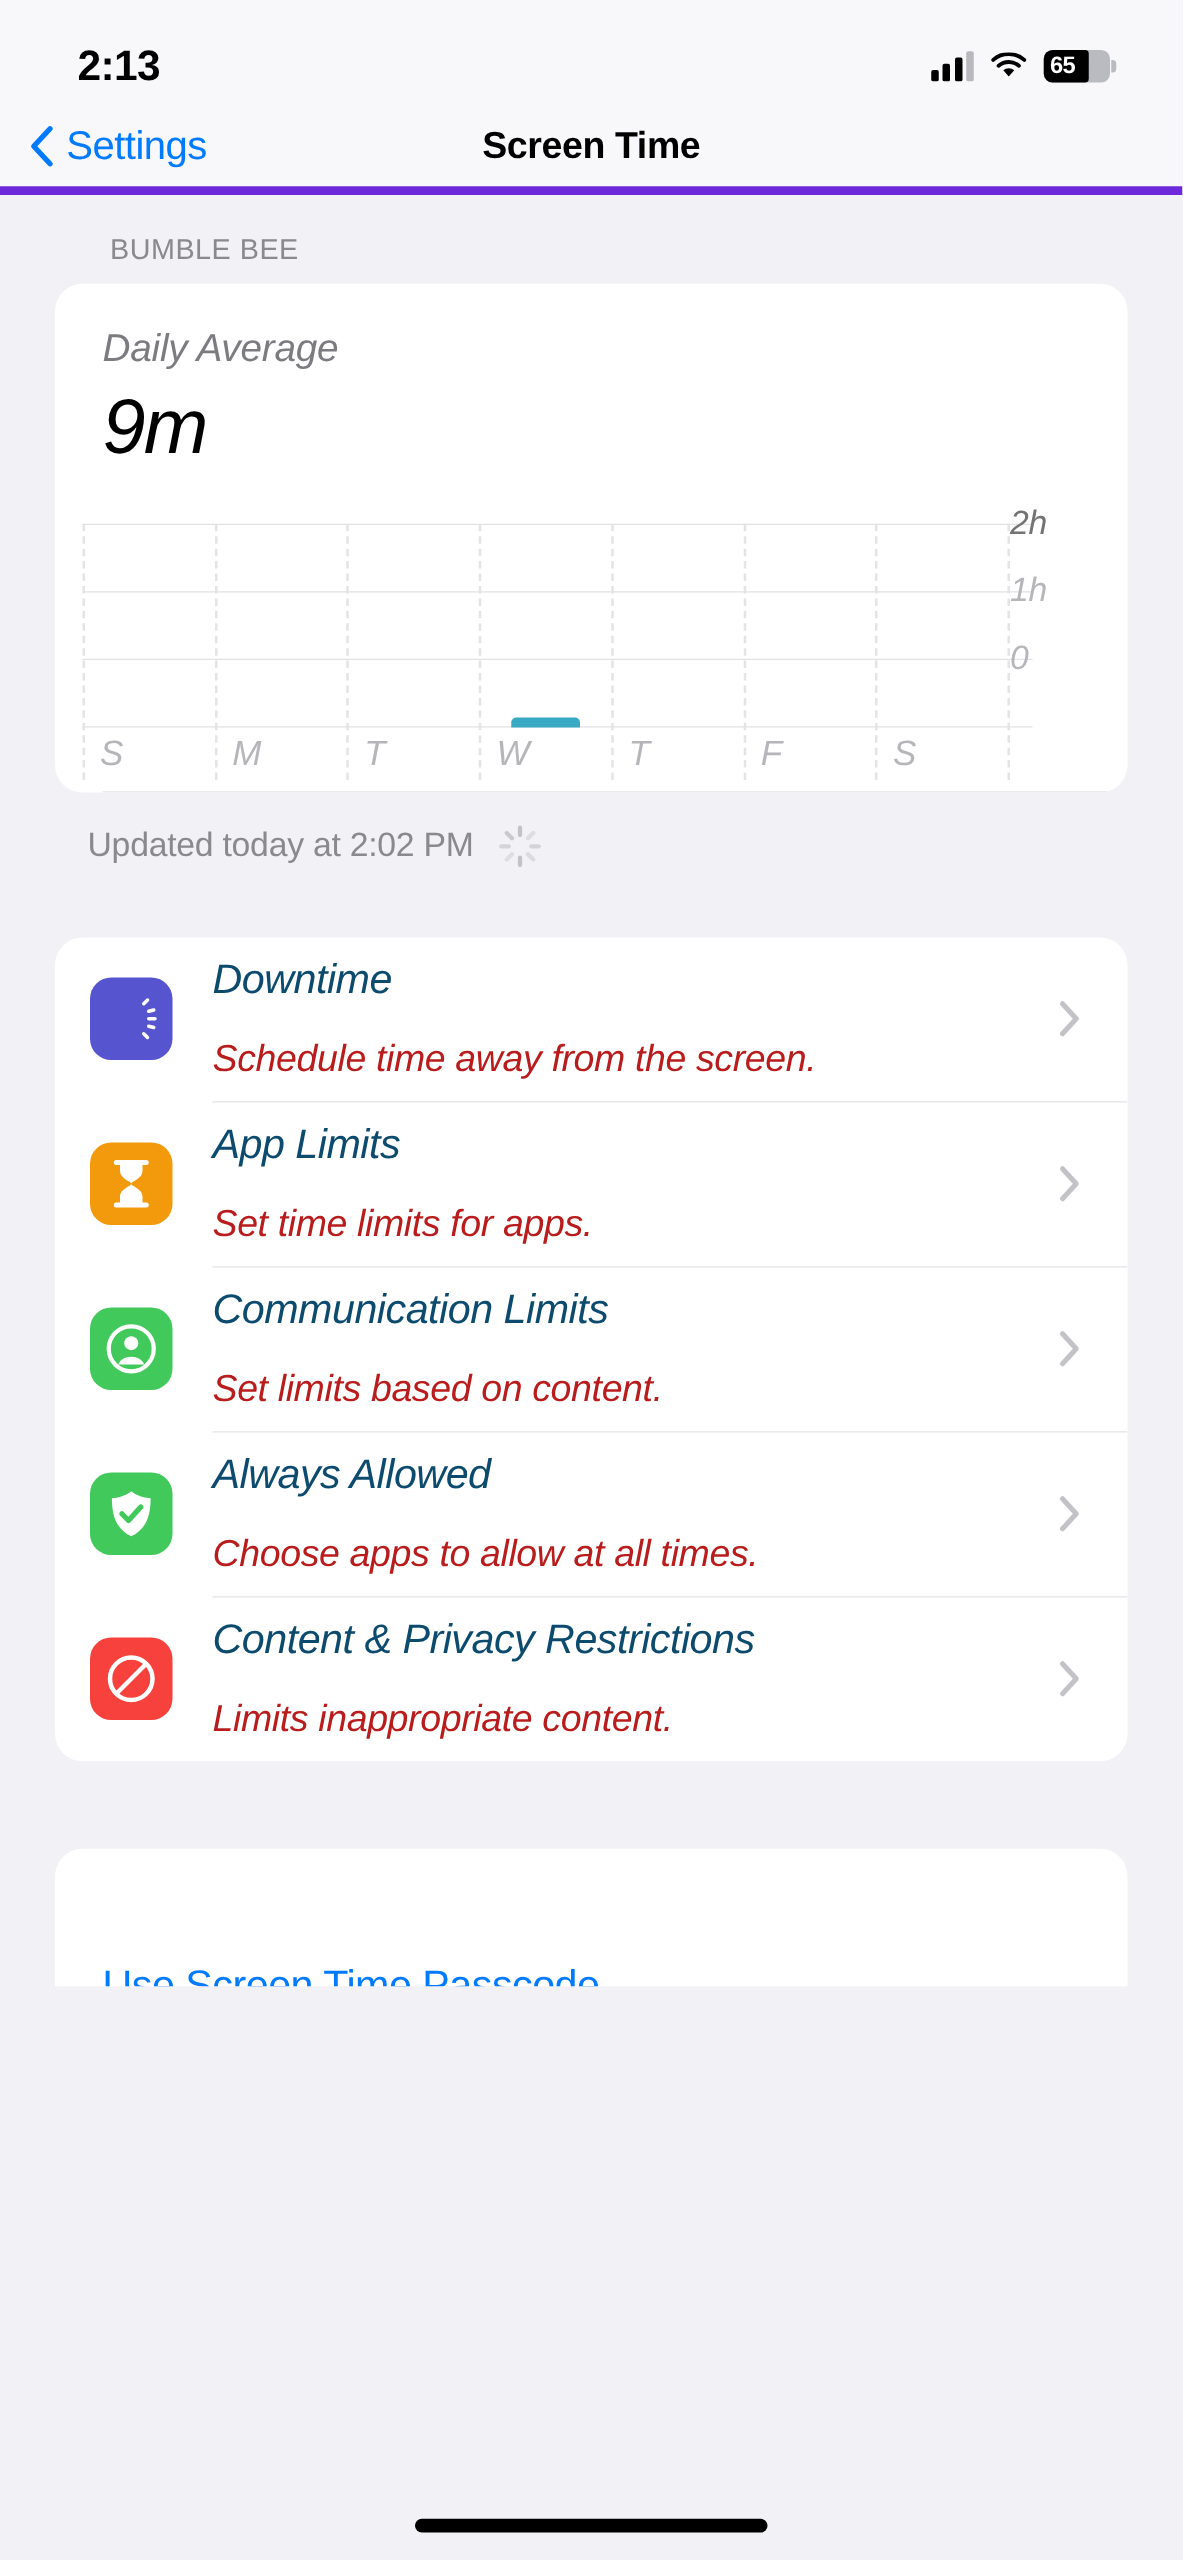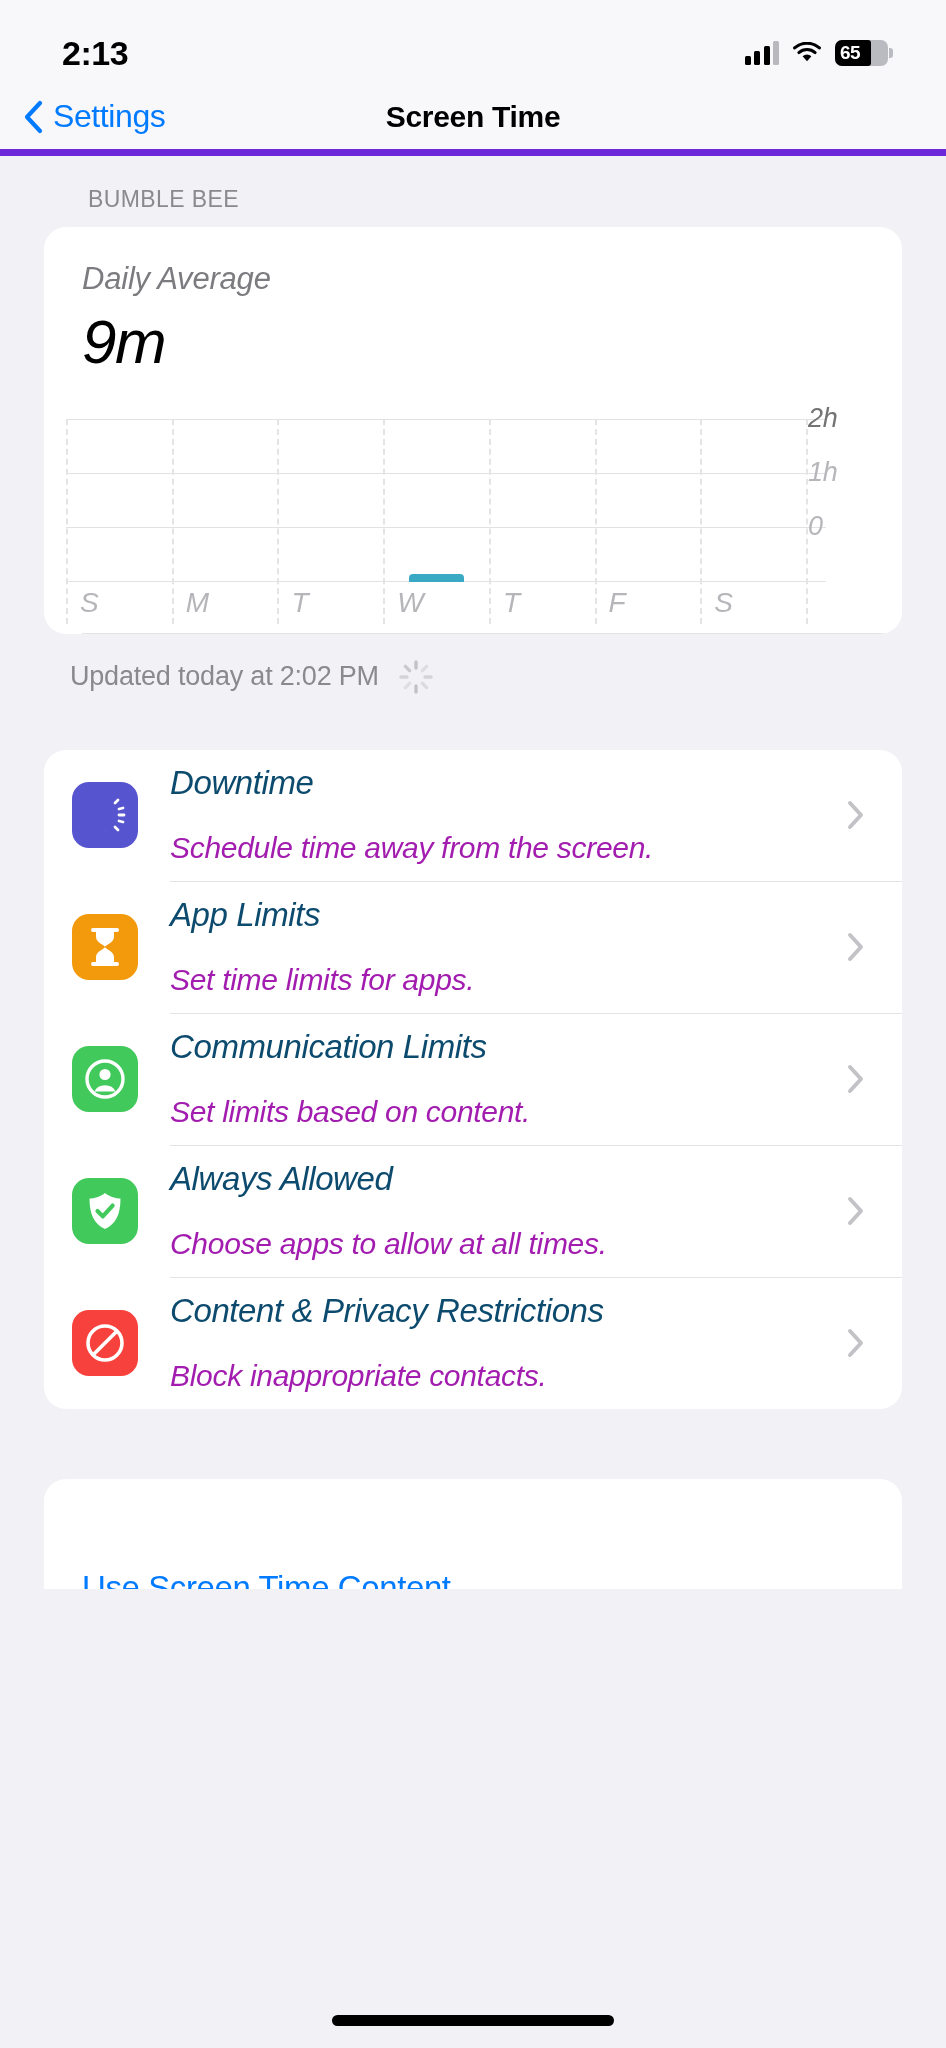--- a/index.html
+++ b/index.html
@@ -176,21 +176,21 @@
   .row-icon{
     width:66px; height:66px; border-radius:17px;
     flex:none; margin-right:32px;
     display:flex; align-items:center; justify-content:center;
   }
   .row-body{ flex:1; min-width:0; }
   .row-title{
     font-size:33px; color:#0c4a6e; letter-spacing:-0.4px; line-height:1.24;
   }
   .row-sub{
-    font-size:30px; color:#a21caf; letter-spacing:-0.3px;
+    font-size:30px; color:#b91c1c; letter-spacing:-0.3px;
     line-height:1.24; margin-top:25px;
   }
   .list-divider{ height:1px; background:#e4e4e7; margin-left:126px; }
 
   
   .bottom-card{
     margin-top:70px; height:110px;
     background:#fff; border-radius:22px 22px 0 0;
     margin-left:44px; margin-right:44px;
     overflow:hidden; position:relative;
@@ -397,26 +397,26 @@
       <div class="list-divider"></div>
       <div class="list-row">
         <div class="row-icon" style="background: rgb(247, 65, 60);">
           <svg width="42" height="42" viewBox="0 0 42 42">
             <circle cx="21" cy="21" r="17" fill="none" stroke="#fff" stroke-width="3.6"></circle>
             <line x1="9.2" y1="32.8" x2="32.8" y2="9.2" stroke="#fff" stroke-width="3.6" stroke-linecap="round"></line>
           </svg>
         </div>
         <div class="row-body">
           <div class="row-title">Content &amp; Privacy Restrictions</div>
-          <div class="row-sub">Block inappropriate contacts.</div>
+          <div class="row-sub">Limits inappropriate content.</div>
         </div>
         <span class="chev-right"><svg width="17" height="30" viewBox="0 0 17 30">
             <path d="M3 3 L14 15 L3 27" stroke="#c3c3c7" stroke-width="4" fill="none" stroke-linecap="round" stroke-linejoin="round"></path>
           </svg></span>
       </div>
     </div>
 
   <div class="bottom-card">
-    <span class="bottom-label">Use Screen Time Content</span>
+    <span class="bottom-label">Use Screen Time Passcode</span>
   </div>
 </div>
 
 <div class="home-indicator"></div>
 
 </body></html>

